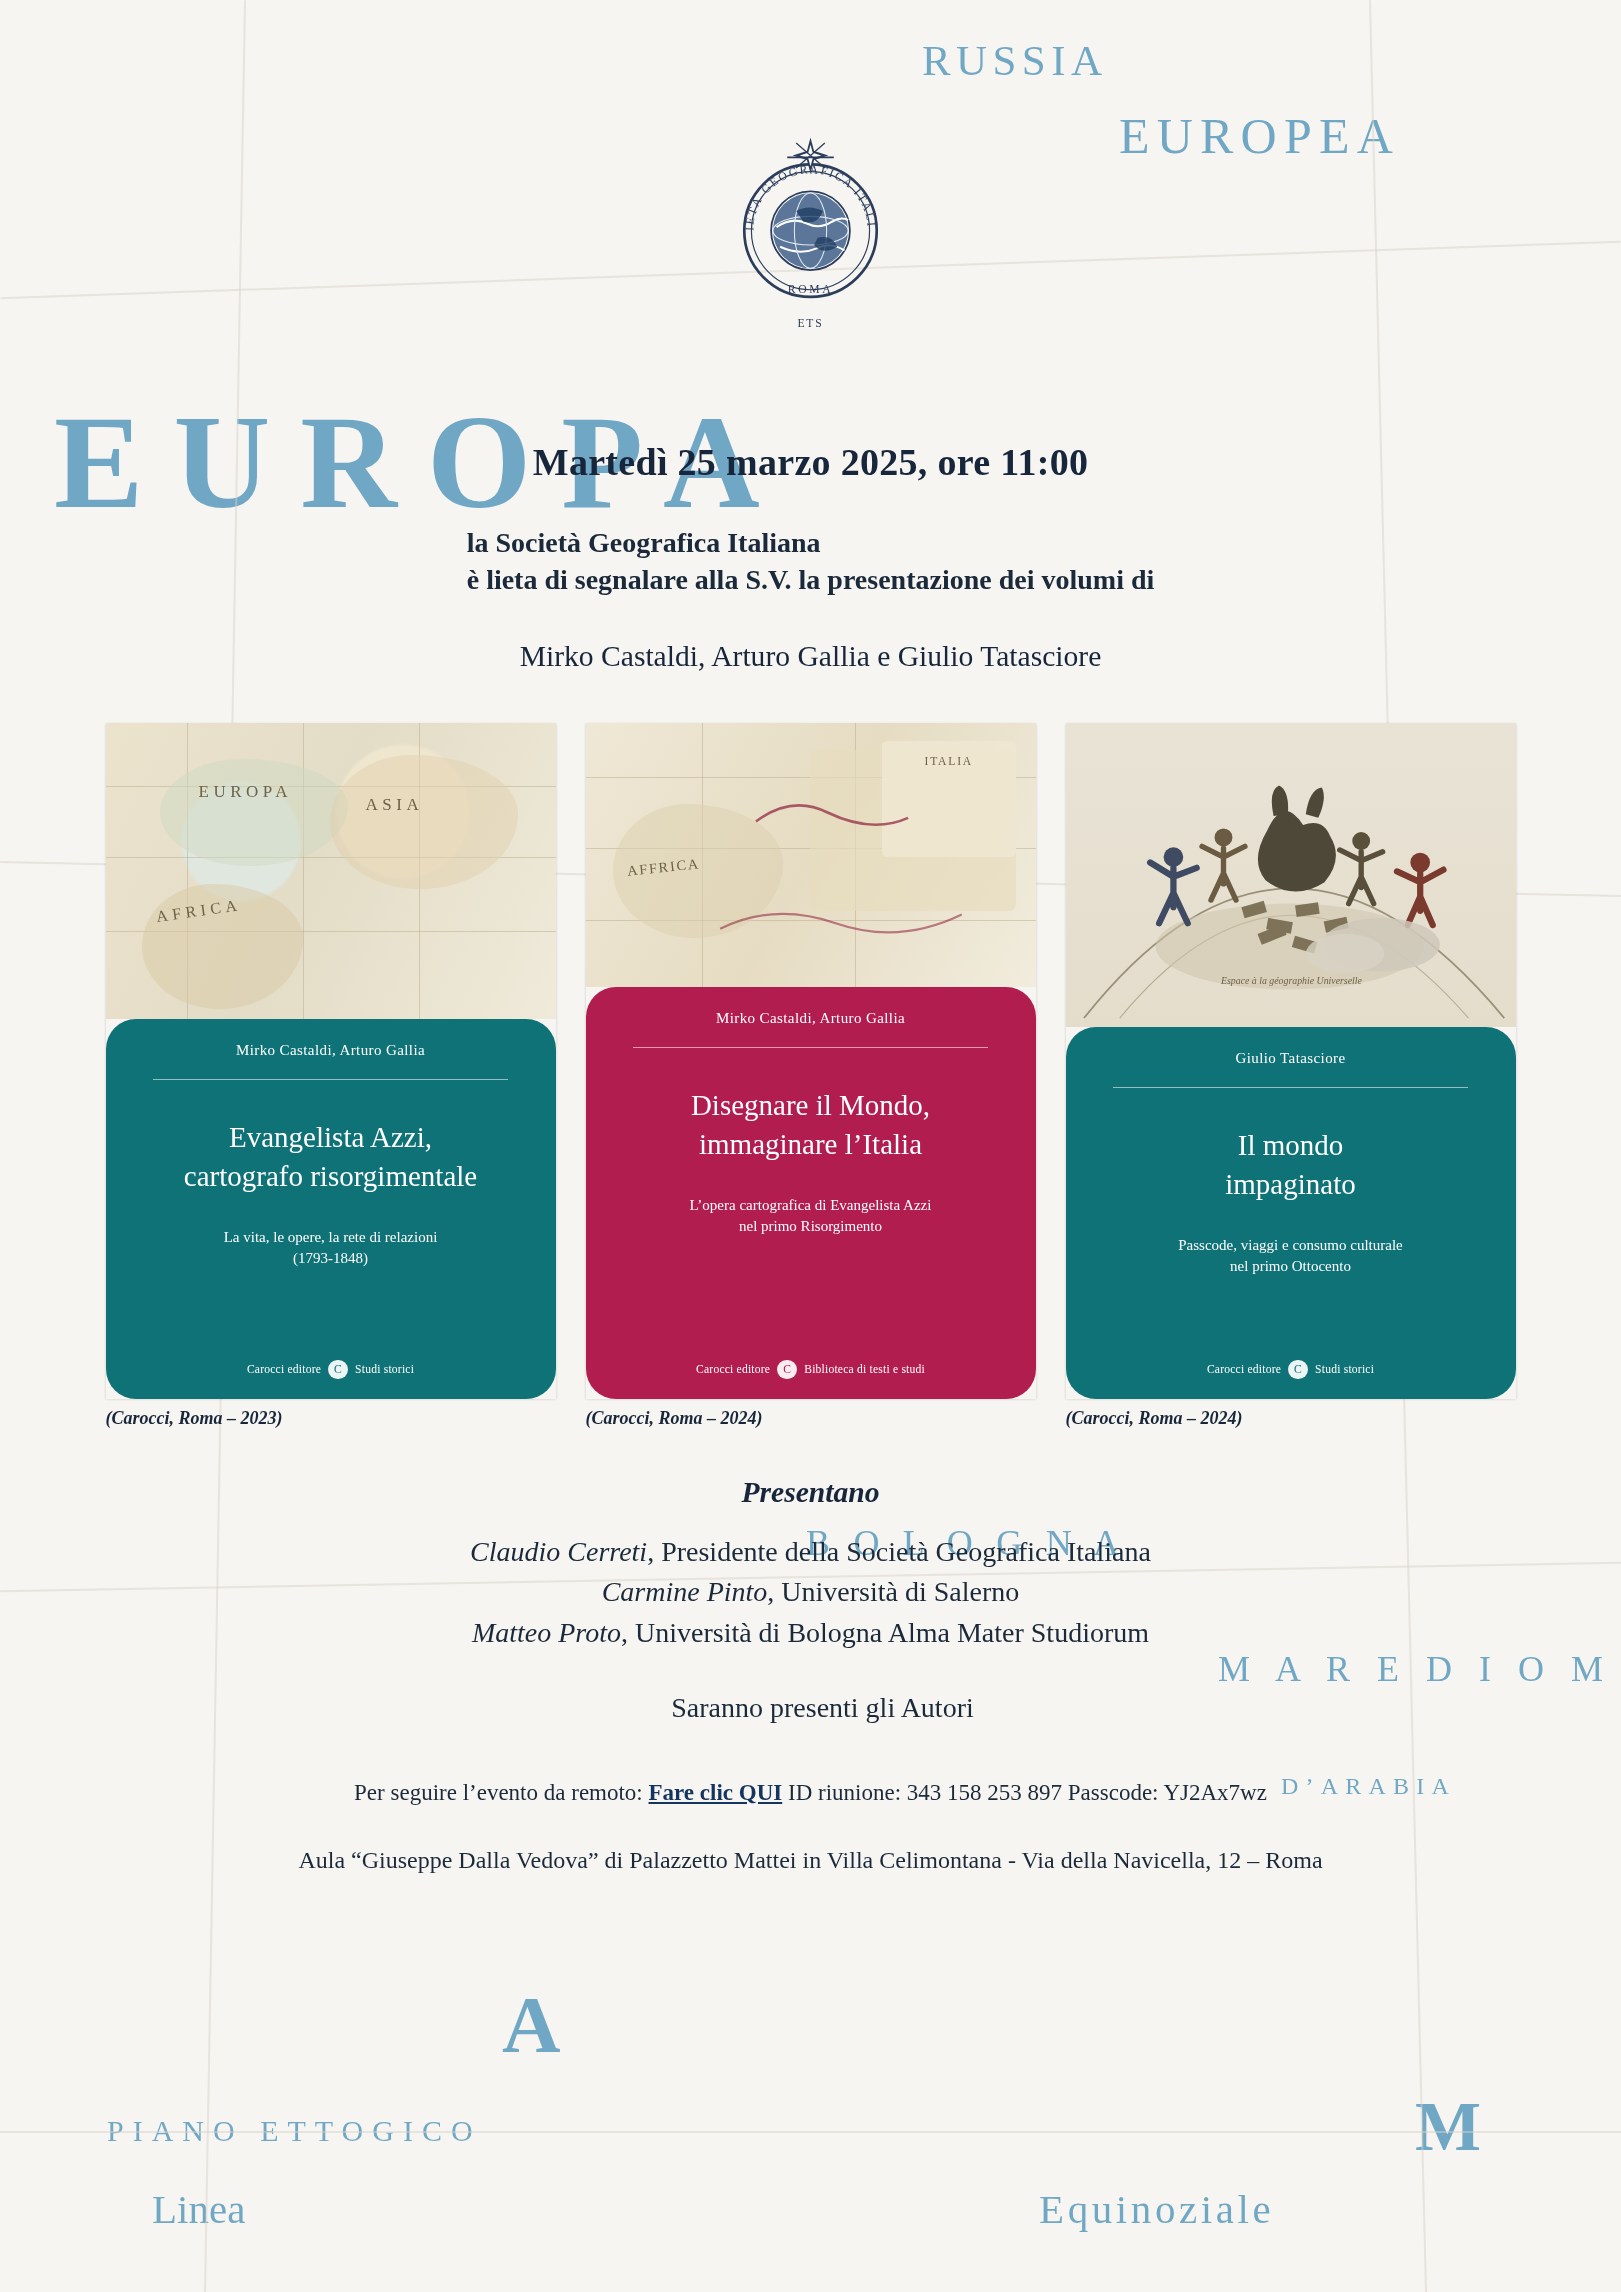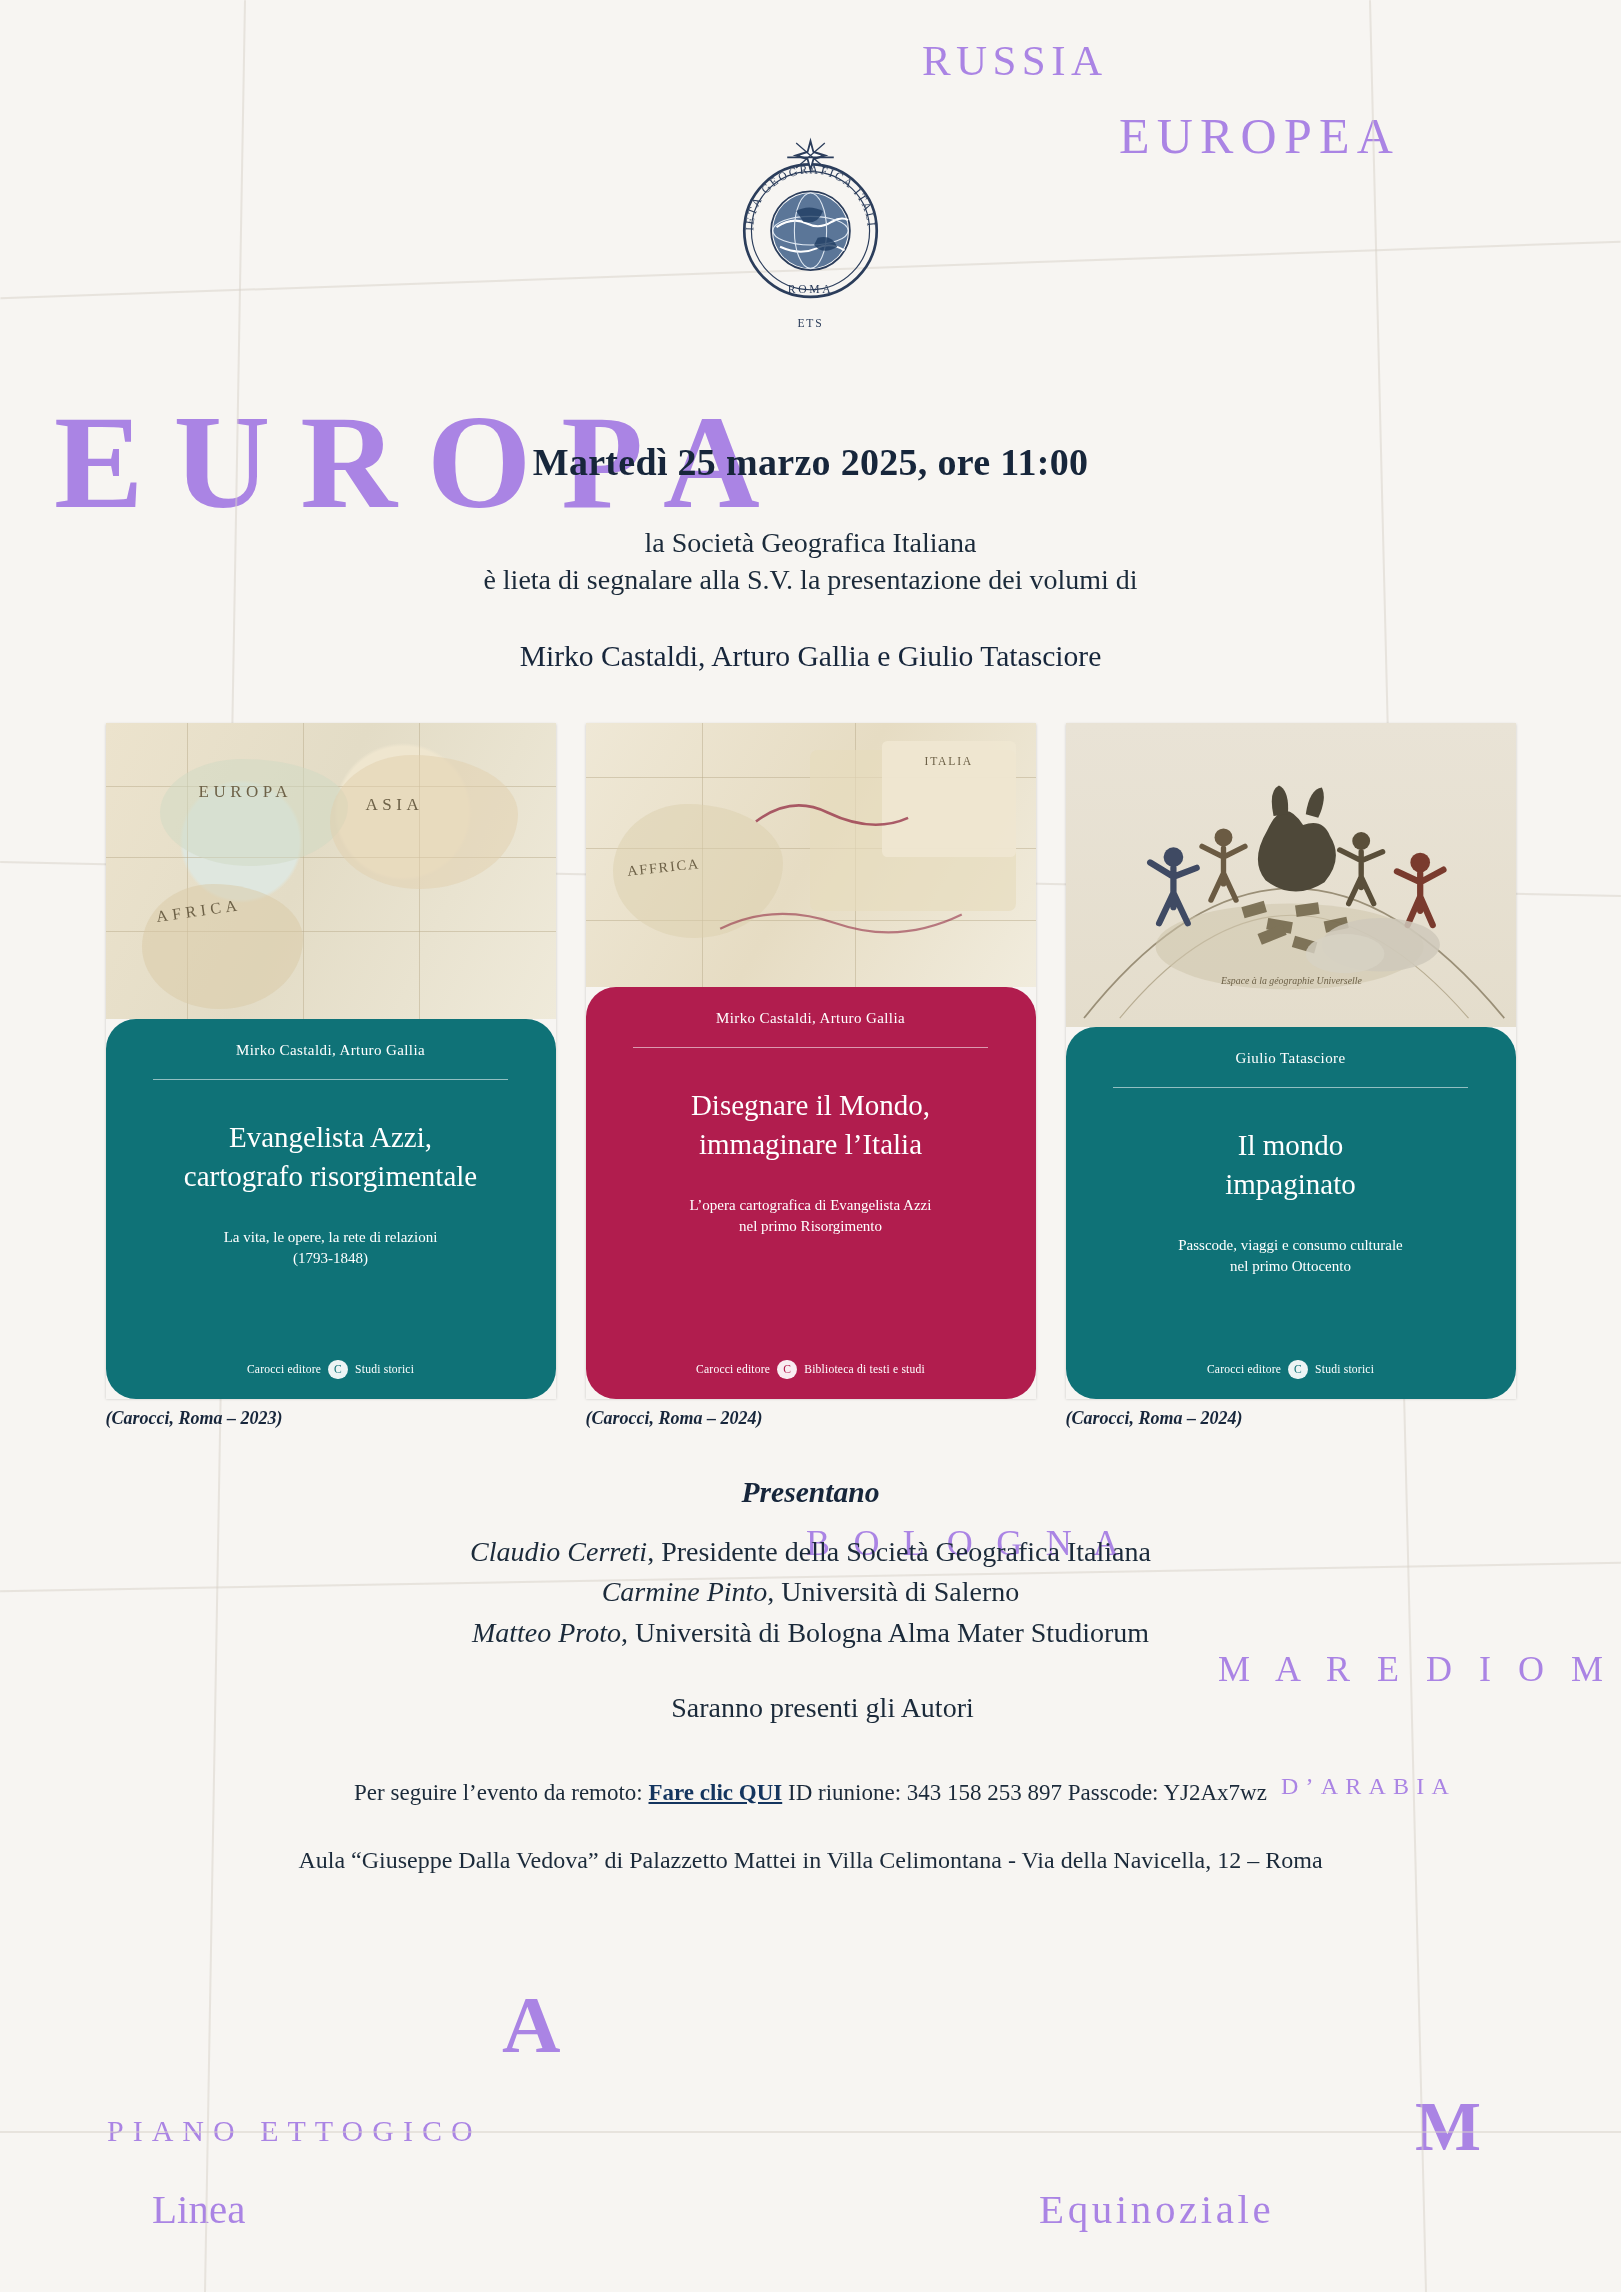--- a/index.html
+++ b/index.html
@@ -19,21 +19,21 @@
   
   #bg-watermark {
     position: absolute;
     inset: 0;
     pointer-events: none;
     z-index: 0;
     opacity: 1;
   }
   .wm-text {
     position: absolute;
-    color: #6d28d9;
+    color: #0369a1;
     opacity: .55;
     font-family: "Liberation Serif", serif;
     white-space: nowrap;
     user-select: none;
     text-align: center;
   }
   .wm-line {
     position: absolute;
     background: #d8d2c8;
     opacity: .5;
@@ -80,22 +80,23 @@
     font-weight: bold;
     color: #17263b;
     letter-spacing: 0.3px;
     text-align: center;
   }
 
   .intro {
     margin-top: 41px;
     font-size: 28px;
     line-height: 1.32;
-    text-align: center;
+    text-align: left;
     color: #1b2a3a;
+    font-weight: bold;
   }
 
   #authors {
     margin-top: 41px;
     font-size: 29.6px;
     text-align: center;
     color: #17263b;
   }
 
   

